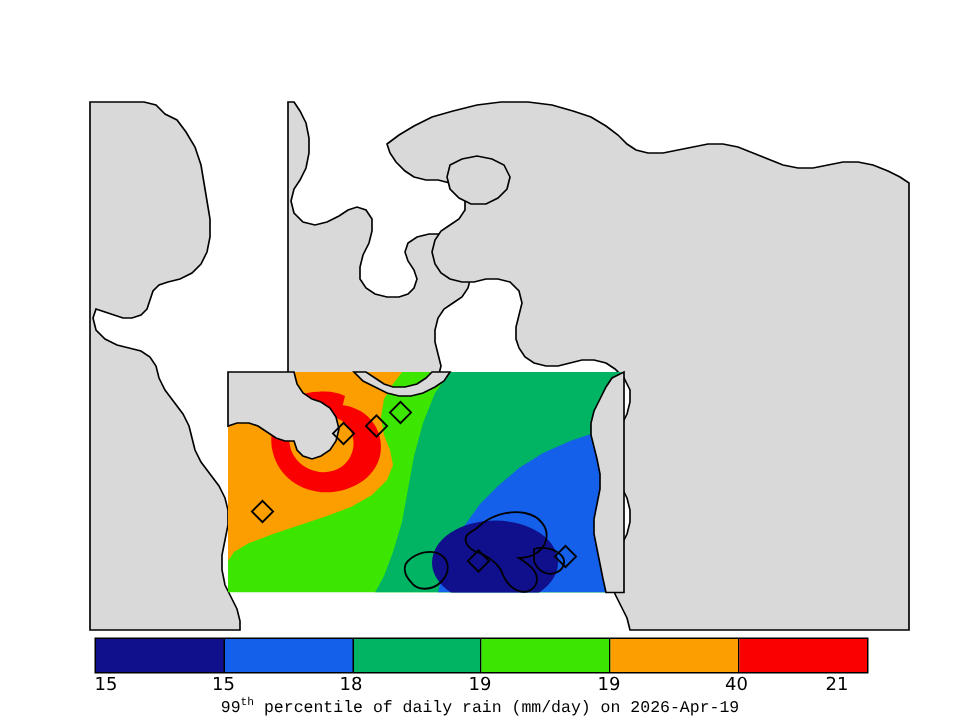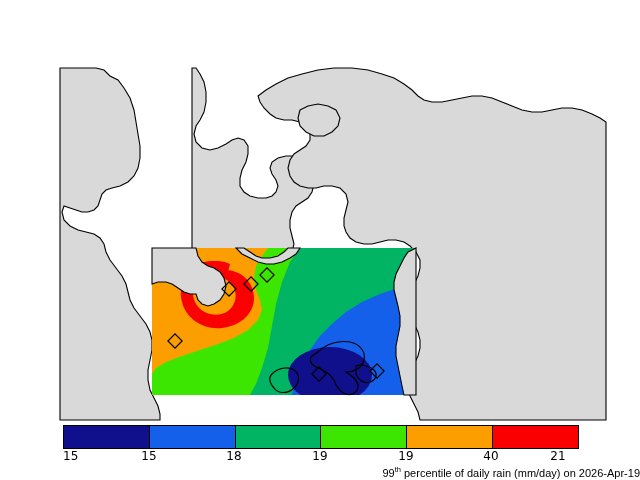--- a/index.html
+++ b/index.html
@@ -86,22 +86,22 @@
     font-size: 12px;
     color: #000000;
   }
   .cbtick.first { text-align: left; margin-left: 0; width: 40px; }
   .cbtick.last  { margin-left: -40px; width: 40px; }
   .cbcaption {
     position: absolute;
     left: 0;
     top: 45px;
     width: 640px;
-    text-align: right;
-    font-family: Liberation Sans, sans-serif;
+    text-align: center;
+    font-family: Liberation Mono, monospace;
     font-size: 11px;
     color: #000000;
     white-space: pre;
   }
   .cbcaption sup {
     font-size: 7.5px;
     vertical-align: super;
   }
 </style>
 </head>

